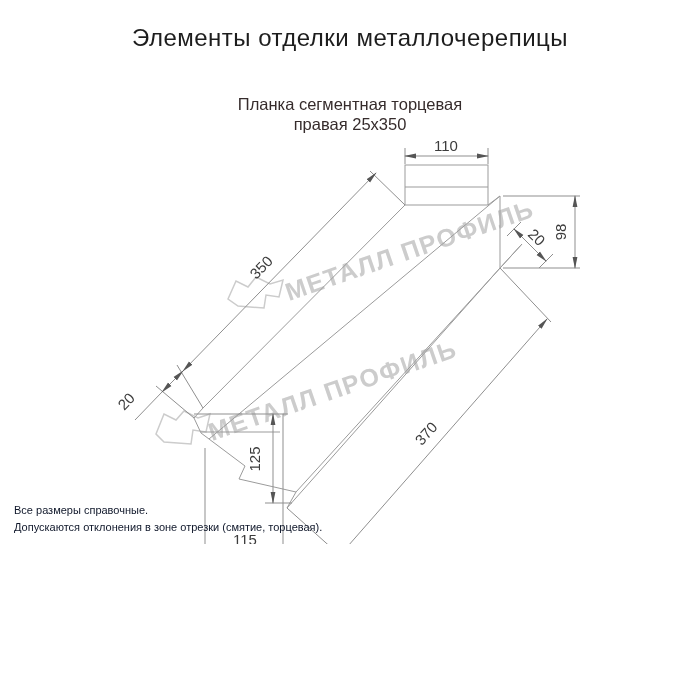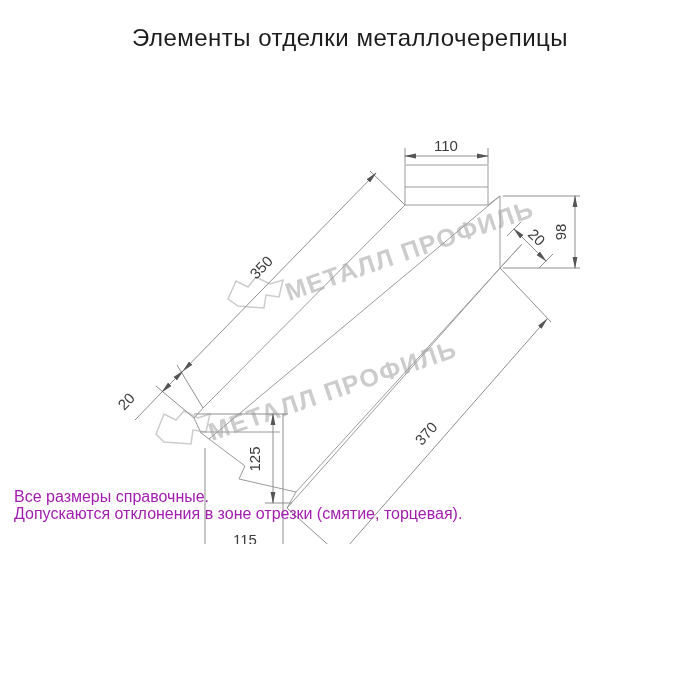--- a/index.html
+++ b/index.html
@@ -10,42 +10,46 @@
   .page-title{
     position:absolute;top:24px;left:0;width:100%;text-align:center;
     font-size:24px;font-weight:400;color:#1d1d1d;letter-spacing:0.5px;margin:0;
   }
   .product-name{
     position:absolute;top:94px;left:0;width:100%;text-align:center;
     font-size:16.5px;color:#362c2c;line-height:20px;
   }
   .drawing-svg{position:absolute;left:0;top:0;}
   .footer{
-    position:absolute;left:14px;bottom:22px;
-    font-size:16px;color:#a21caf;line-height:17px;
+    position:absolute;left:14px;bottom:8px;
+    font-size:11px;color:#0f172a;line-height:17px;
   }
   text.dim{
     font-family:"Liberation Sans", sans-serif;
     font-size:15px;fill:#3c3c3c;
   }
   text.wm{
     font-family:"Liberation Sans", sans-serif;
     font-size:25px;font-weight:bold;fill:#cccccc;letter-spacing:1.5px;
   }
   .shape-line{stroke:#9b9b9b;stroke-width:1;fill:none;}
   .dim-line{stroke:#8f8f8f;stroke-width:1;fill:none;}
   .wm-logo{stroke:#cccccc;stroke-width:1.5;fill:#ffffff;}
 </style>
 </head>
 <body>
 
 <div class="page">
 
   <h1 class="page-title">Элементы отделки металлочерепицы</h1>
 
+  <div class="product-name">
+    <div>Планка сегментная торцевая</div>
+    <div>правая 25х350</div>
+  </div>
 
   <svg class="drawing-svg" width="700" height="700" viewBox="0 0 700 700">
     <defs>
       <marker id="arr" viewBox="0 0 12 6" refX="11" refY="3" markerWidth="12" markerHeight="6" orient="auto-start-reverse">
         <path d="M0,0.6 L12,3 L0,5.4 Z" fill="#555555"></path>
       </marker>
     </defs>
 
     <g>
       <path class="wm-logo" d="M228,299 L236,281 L248,287 L256,277 L270,284 L283,280 L279,297 L266,295 L264,308 L238,306 Z"></path>

